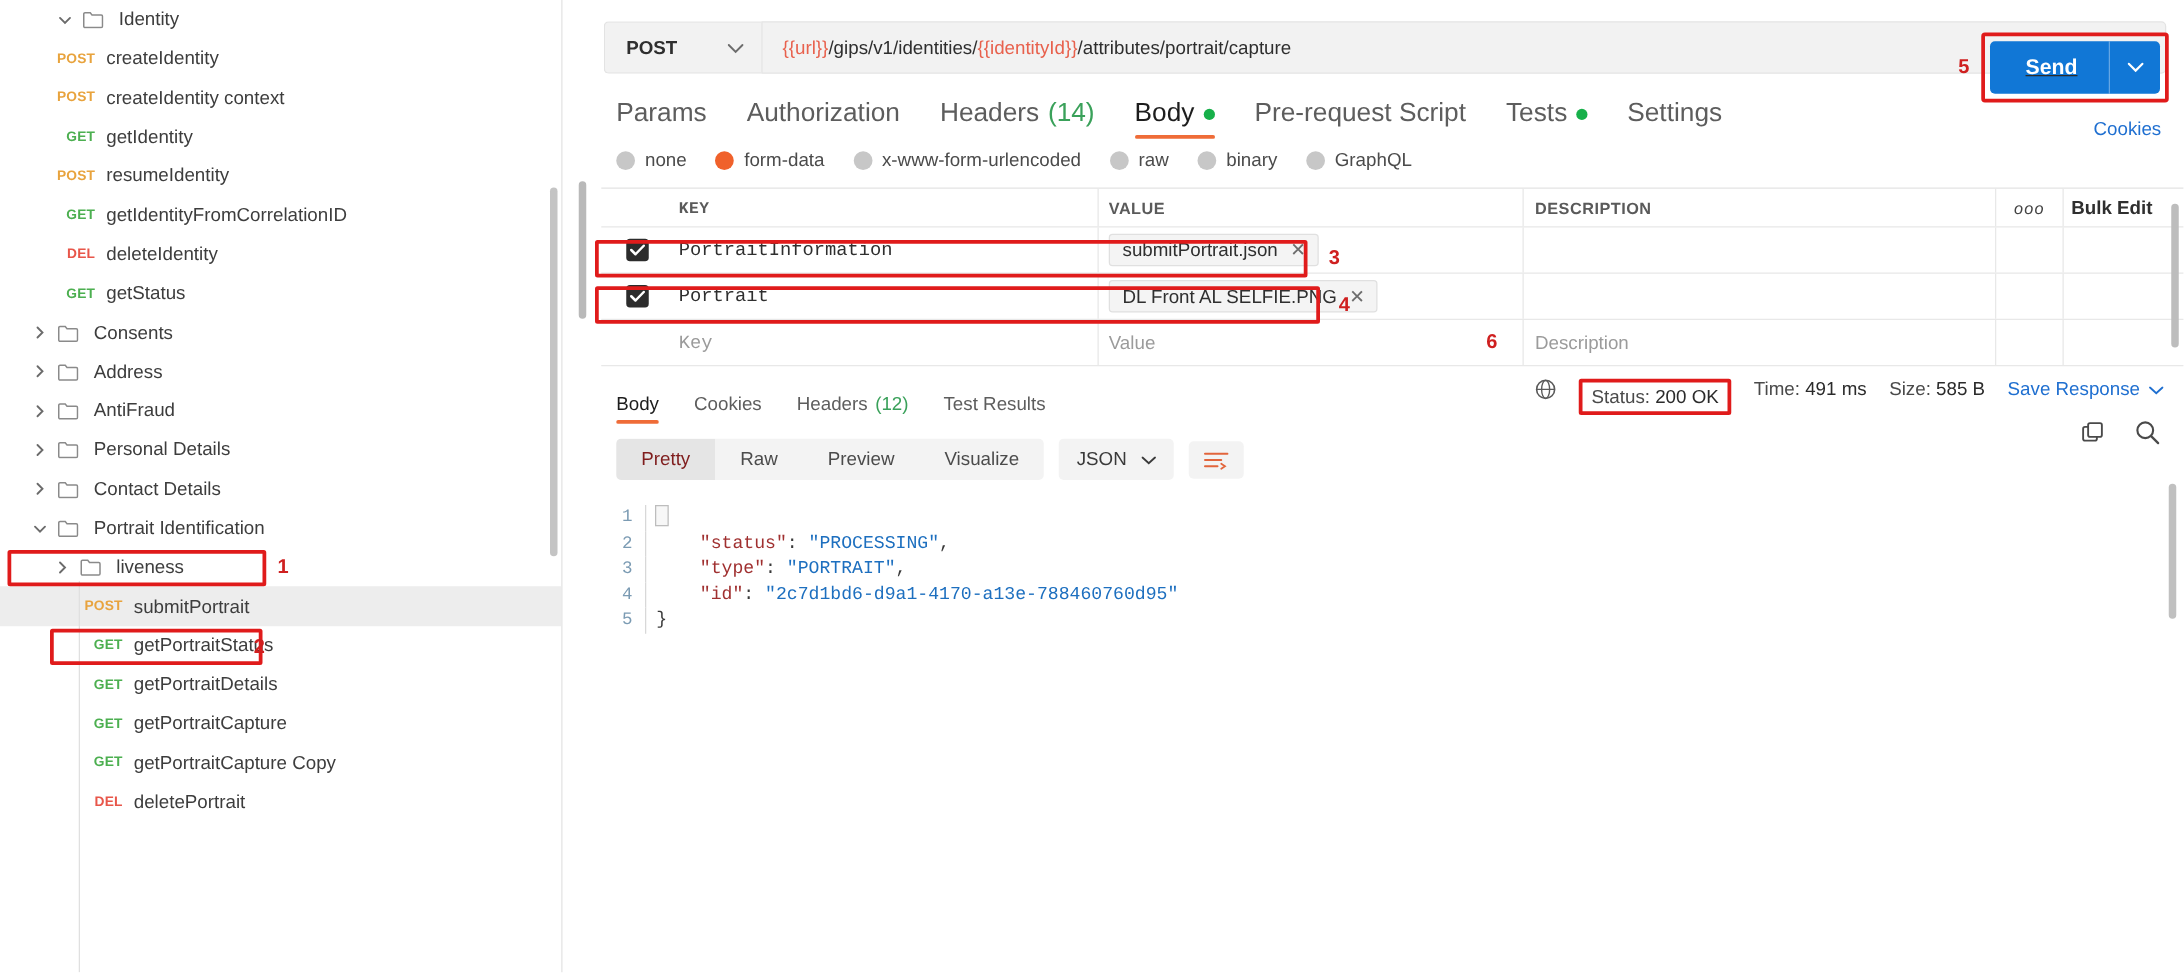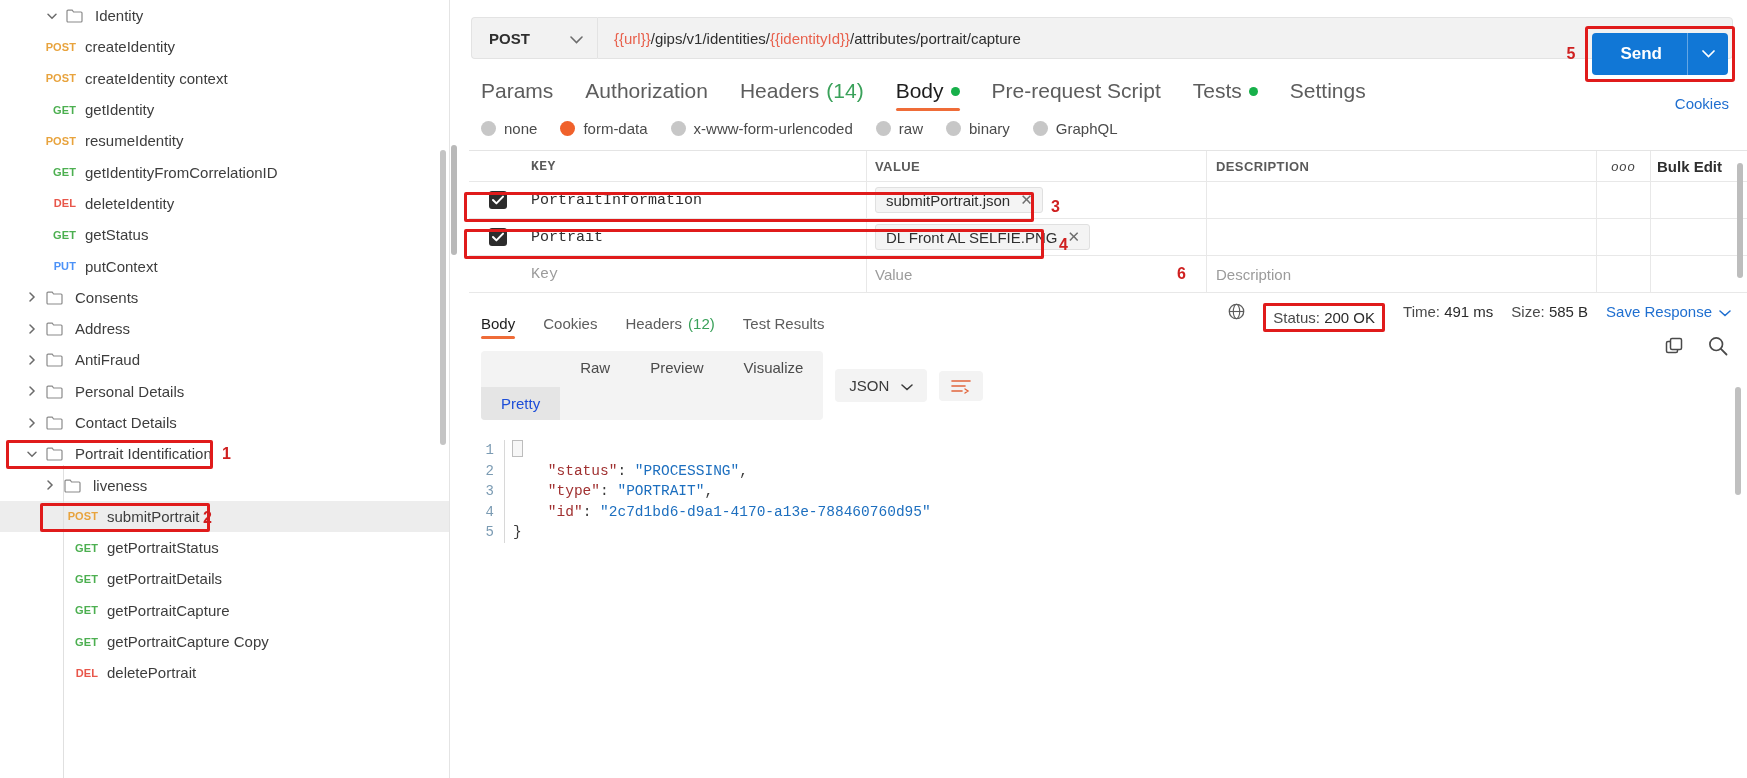--- a/index.html
+++ b/index.html
@@ -3,21 +3,21 @@
 <meta charset="utf-8">
 <style>
   * { box-sizing: border-box; margin: 0; padding: 0; }
   html, body {
     width: 1747px; height: 778px;
     font-family: "Liberation Sans", sans-serif;
     background: #ffffff;
     color: #2b2b2b;
     overflow: hidden;
   }
-  .app { position: relative; width: 1747px; height: 778px; display: flex; }
+  .app { position: relative; width: 1747px; height: 778px; display: flex; gap: 12px; }
 
   
   .sidebar {
     width: 450px; height: 778px;
     background: #ffffff;
     border-right: 1px solid #e4e4e4;
     position: relative;
     overflow: hidden;
     flex: 0 0 450px;
   }
@@ -115,20 +115,21 @@
     position: absolute; right: 12px; top: 9px;
     display: flex; align-items: center; gap: 10px;
   }
   .num-marker {
     color: #cf2020; font-weight: 700; font-size: 16px;
     font-family: "Liberation Sans", sans-serif;
   }
   .send-box {
     border: 3px solid #e01b1b; border-radius: 3px;
     padding: 4px;
+    text-decoration: underline;
   }
   .send-btn {
     display: flex; align-items: stretch;
     background: #1177d6; border-radius: 4px;
     height: 42px; overflow: hidden; cursor: pointer;
   }
   .send-btn .lbl {
     display: flex; align-items: center; justify-content: center;
     color: #fff; font-size: 17px; font-weight: 700;
     padding: 0 25px 0 28px;
@@ -252,21 +253,21 @@
 
   
   .view-bar {
     display: flex; align-items: center; gap: 0;
     margin: 8px 0 0 22px;
   }
   .view-group { display: flex; background: #f3f3f3; border-radius: 4px; overflow: hidden; }
   .view-tab {
     font-size: 15px; color: #4b4b4b; padding: 8px 20px; cursor: pointer;
   }
-  .view-tab.active { background: #e5e5e5; color: #1d4ed8; margin-top: 36px; }
+  .view-tab.active { background: #e5e5e5; color: #7f1d1d; }
   .fmt-select {
     margin-left: 12px; background: #f3f3f3; border-radius: 4px;
     display: flex; align-items: center; gap: 12px;
     padding: 8px 14px; font-size: 15px; color: #3a3a3a; cursor: pointer;
   }
   .wrap-btn {
     margin-left: 12px; background: #f3f3f3; border-radius: 4px;
     padding: 7px 12px; cursor: pointer; color: #e2653c;
     display: flex; align-items: center;
   }
@@ -347,24 +348,20 @@
           <span class="method m-get">GET</span>
           <span class="tree-label">getIdentityFromCorrelationID</span>
         </div>
         <div class="tree-row indent-2">
           <span class="method m-del">DEL</span>
           <span class="tree-label">deleteIdentity</span>
         </div>
         <div class="tree-row indent-2">
           <span class="method m-get">GET</span>
           <span class="tree-label">getStatus</span>
-        </div>
-        <div class="tree-row indent-2">
-          <span class="method m-put">PUT</span>
-          <span class="tree-label">putContext</span>
         </div>
         <div class="tree-row indent-1">
           <span class="caret">
             <svg width="12" height="12" viewBox="0 0 12 12">
               <path d="M4 2l4 4-4 4" stroke="currentColor" stroke-width="1.5" fill="none" stroke-linecap="round"></path>
             </svg>
           </span>
           <span class="folder-icon">
             <svg width="17" height="15" viewBox="0 0 17 15">
               <path d="M1 3.2a1 1 0 011-1h4.2l1.4 1.8H15a1 1 0 011 1v8a1 1 0 01-1 1H2a1 1 0 01-1-1z" stroke="currentColor" stroke-width="1.2" fill="none"></path>

